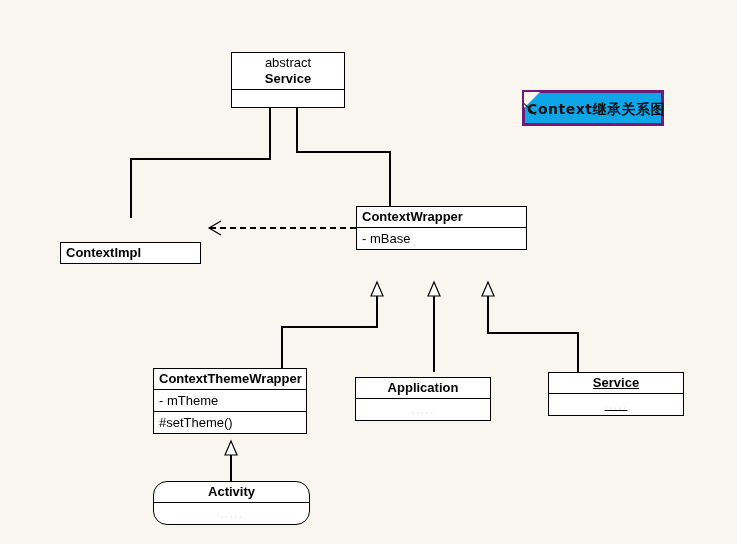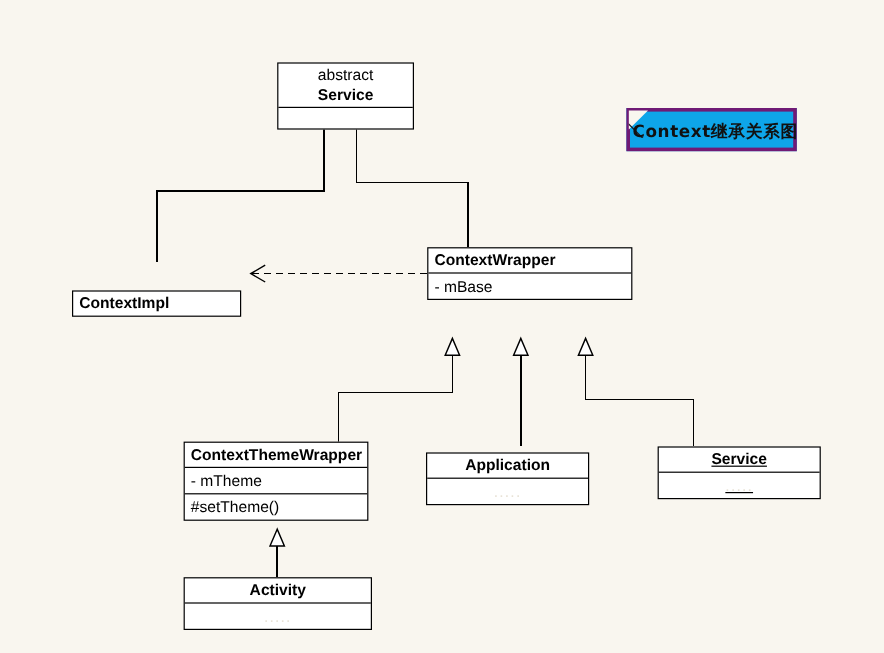--- a/index.html
+++ b/index.html
@@ -74,21 +74,21 @@
     letter-spacing: 1px;
   }
 
   
   #box-context          { left: 231px; top: 52px;  width: 114px; }
   #box-contextimpl      { left: 60px;  top: 218px; width: 141px; margin-top: 24px; }
   #box-contextwrapper   { left: 356px; top: 206px; width: 171px; }
   #box-contextthemewrapper { left: 153px; top: 368px; width: 154px; }
   #box-application      { left: 355px; top: 377px; width: 136px; }
   #box-service          { left: 548px; top: 372px; width: 136px; text-decoration: underline; }
-  #box-activity         { left: 153px; top: 481px; width: 157px; }
+  #box-activity         { left: 153px; top: 481px; width: 157px; border-radius: 14px; }
 
   
   #note {
     position: absolute;
     left: 522px;
     top: 90px;
     width: 142px;
     height: 36px;
     box-sizing: border-box;
     background: #0ea5e9;

